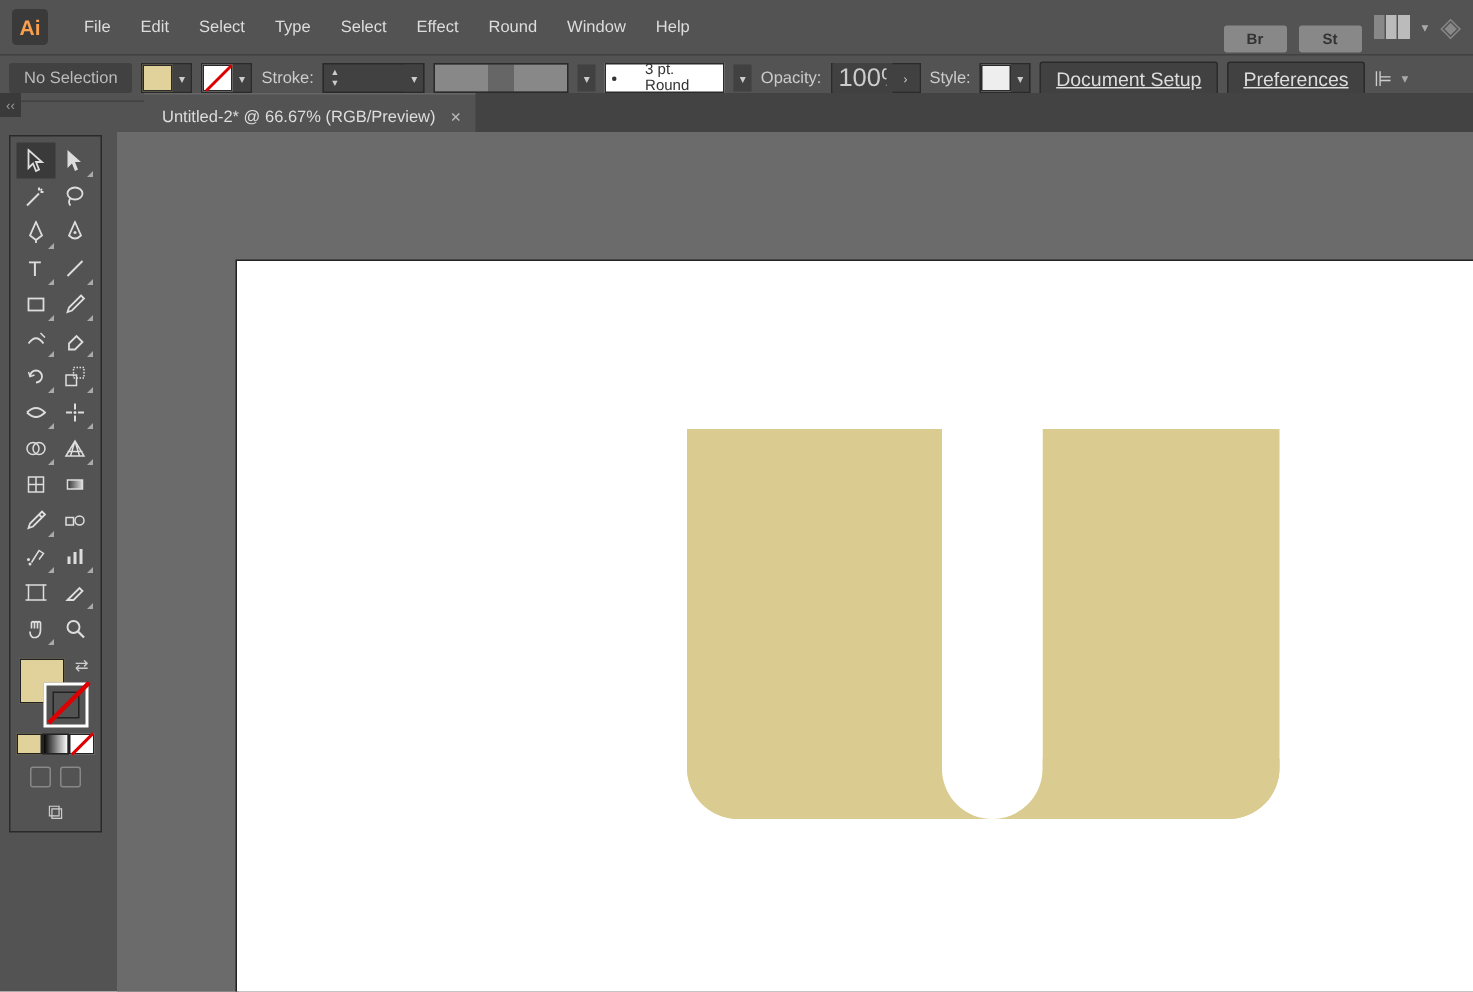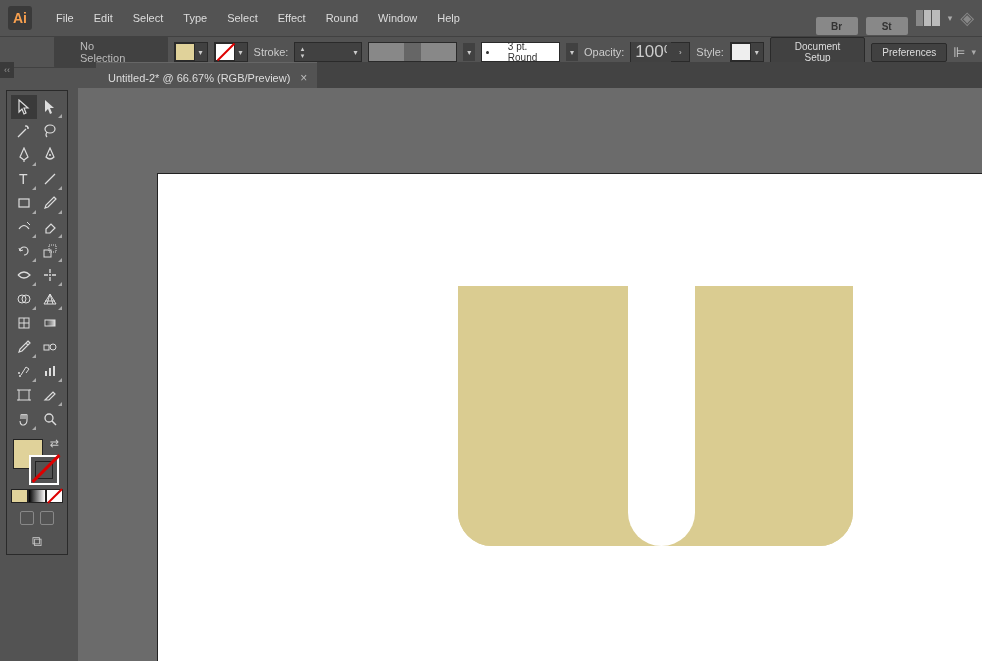--- a/index.html
+++ b/index.html
@@ -12,38 +12,38 @@
   .menubar-right { margin-left: auto; display: flex; align-items: center; gap: 8px; }
   .br-badge, .st-badge { width: 42px; height: 18px; background: #888; color: #333; font-size: 10px; font-weight: bold; display: flex; align-items: center; justify-content: center; border-radius: 2px; margin-top: 16px; }
   .workspace-icon { width: 24px; height: 16px; display: flex; gap: 1px; }
   .workspace-icon span { flex: 1; background: #bbb; }
   .workspace-icon span:first-child { background: #888; }
   .chevron { font-size: 9px; color: #aaa; }
   .cloud-icon { color: #888; font-size: 18px; }
 
   
   .controlbar { height: 32px; background: #535353; border-top: 1px solid #414141; border-bottom: 1px solid #414141; display: flex; align-items: center; padding: 1px 6px; gap: 6px; }
-  .no-selection { background: #414141; padding: 4px 26px; color: #bbb; border-radius: 2px; margin-left: 48px; }
+  .no-selection { background: #414141; padding: 4px 10px; color: #bbb; border-radius: 2px; }
   .swatch { width: 20px; height: 18px; border: 1px solid #2a2a2a; display: inline-block; }
   .swatch-group { display: flex; align-items: center; background: #414141; border: 1px solid #2a2a2a; }
   .swatch-down { width: 12px; height: 18px; background: #414141; display: flex; align-items: center; justify-content: center; font-size: 8px; color: #ccc; }
   .fill-swatch { background: #e0d29a; }
   .stroke-swatch-none { background: #fff; position: relative; }
   .stroke-swatch-none::after { content: ""; position: absolute; left: -2px; top: 7px; width: 24px; height: 2px; background: #d00; transform: rotate(-45deg); }
   .label { color: #ccc; font-size: 11px; }
   .stroke-weight { display: flex; align-items: center; background: #414141; border: 1px solid #2a2a2a; height: 20px; }
   .stroke-weight input { width: 40px; background: #414141; border: none; color: #ccc; font-size: 11px; padding: 0 4px; }
   .updown { width: 14px; display: flex; flex-direction: column; font-size: 7px; color: #ccc; line-height: 7px; text-align: center;}
   .var-profile { width: 90px; height: 20px; background: linear-gradient(90deg,#888 0%, #888 40%, #666 40%, #666 60%, #888 60%); border: 1px solid #2a2a2a; }
   .brush-def { width: 80px; height: 20px; background: #fff; border: 1px solid #2a2a2a; display: flex; align-items: center; padding: 0 4px; color: #333; font-size: 10px; gap: 19px;}
   .brush-dot { width: 3px; height: 3px; background: #333; border-radius: 50%; }
   .opacity-box { display: flex; align-items: center; background: #414141; border: 1px solid #2a2a2a; height: 20px; }
   .opacity-box input { width: 40px; background: #414141; border: none; color: #ccc; font-size: 17px; padding: 0 4px; }
   .style-swatch { width: 20px; height: 18px; background: #eee; border: 1px solid #2a2a2a; }
-  .btn { background: #414141; border: 1px solid #2a2a2a; color: #ddd; padding: 3px 10px; font-size: 10px; border-radius: 2px; cursor: pointer; }
+  .btn { background: #414141; border: 1px solid #2a2a2a; color: #ddd; padding: 3px 10px; font-size: 13px; border-radius: 2px; cursor: pointer; text-decoration: underline; }
   .align-icon { color: #ccc; font-size: 14px; }
 
   
   .panel-strip { position: absolute; left: 0; top: 62px; width: 14px; height: 16px; background: #3a3a3a; display: flex; align-items: center; justify-content: center; font-size: 9px; color: #999; }
 
   
   .doc-tab-bar { position: absolute; left: 96px; top: 62px; right: 0; height: 26px; background: #434343; display: flex; align-items: stretch; }
   .doc-tab { background: #535353; padding: 5px 10px 0 12px; display: flex; align-items: center; gap: 10px; color: #ddd; font-size: 11px; border-top: 1px solid #666;}
   .doc-tab .close { font-size: 12px; color: #bbb; cursor: pointer; }
 

